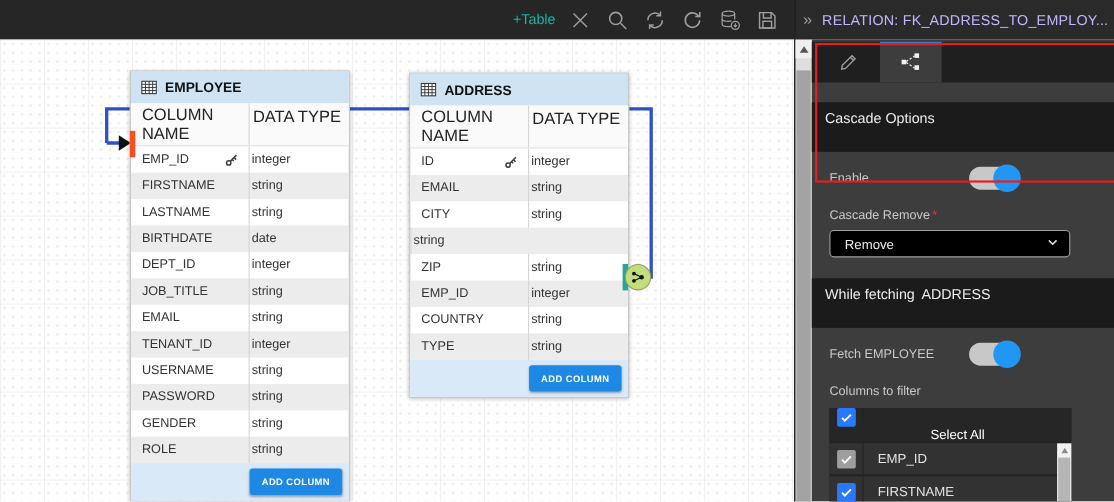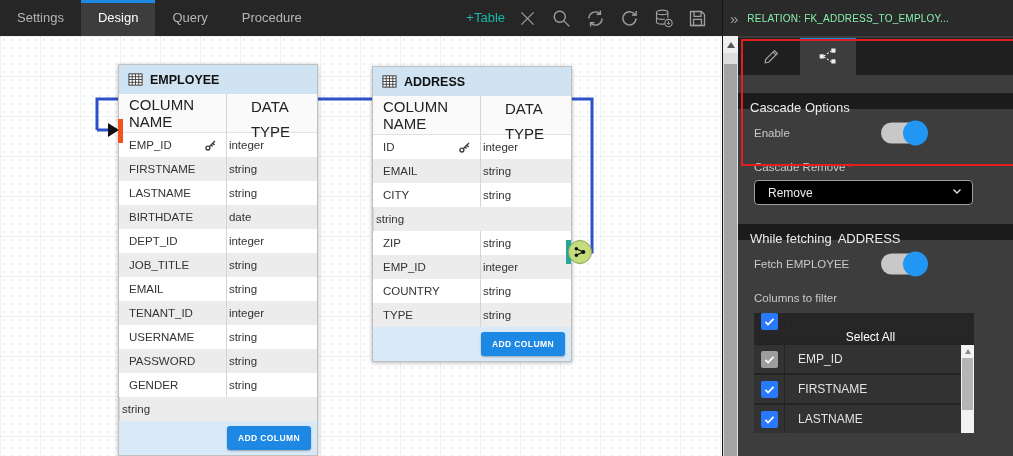--- a/index.html
+++ b/index.html
@@ -13,40 +13,40 @@
   .tab { padding:0 17px; line-height:36px; font-size:13px; color:#b5b5b5; cursor:pointer; }
   .tab.active { background:#3d3d3d; color:#fff; box-shadow:inset 0 3px 0 var(--accent,#1e88e5); }
   #add-table { margin-left:auto; line-height:36px; font-size:13px; color:#14b8a6; padding:0 12px; }
   #toolbar-icons { display:flex; align-items:center; gap:13px; padding-right:14px; }
   .tbicon { width:21px; height:21px; color:#9e9e9e; display:inline-flex; }
   .tbicon svg { width:100%; height:100%; }
 
   #toolbar-right { width:291px; height:36px; background:#2a2a2a; border-left:1px solid #151515;
     display:flex; align-items:center; }
   #collapse-arrows { color:#9e9e9e; font-size:15px; padding:0 9px 0 7px; cursor:pointer; }
-  #panel-title { font-size:10px; color:#86efac; white-space:nowrap; overflow:hidden; letter-spacing:.2px; }
+  #panel-title { font-size:13px; color:#c4b5fd; white-space:nowrap; overflow:hidden; letter-spacing:.2px; }
 
   
   #canvas { position:absolute; top:36px; left:0; width:722px; height:420px;
     background:
       linear-gradient(to right, rgba(60,70,80,.08) 1px, transparent 1px),
       linear-gradient(to bottom, rgba(60,70,80,.08) 1px, transparent 1px),
       radial-gradient(circle, rgba(60,70,80,.10) 1px, transparent 1.3px);
     background-size:40px 40px, 40px 40px, 8px 8px; background-color:#fff; }
   #relation-svg { position:absolute; top:0; left:0; z-index:1; }
 
   .db-table { position:absolute; z-index:2; width:200px; background:#fff;
     border:1px solid #c0c0c0; box-shadow:0 1px 4px rgba(0,0,0,.28); font-size:11.5px; color:#333; }
   .db-header { height:29px; background:var(--tblhead,#cfe3f3); display:flex; align-items:center;
     gap:7px; padding-left:9px; font-weight:bold; font-size:12.5px; color:#111; }
   .db-header svg { width:15px; height:15px; }
   .db-colhead { display:flex; height:39px; align-items:center; background:#fafafa;
     border-bottom:1px solid #e2e2e2; font-weight:normal; font-size:15px; color:#222; }
   .db-colhead .c1 { width:54%; padding-left:10px; }
-  .db-colhead .c2 { width:46%; padding-left:24px; border-left:1px solid #d5d5d5; align-self:stretch; line-height:25px; }
+  .db-colhead .c2 { width:46%; padding-left:3px; border-left:1px solid #d5d5d5; align-self:stretch; line-height:25px; }
   .db-row { display:flex; height:24px; align-items:stretch; position:relative; }
   .db-row:nth-child(even) { background:#ececec; }
   .cell-name { width:54%; display:flex; align-items:center; justify-content:space-between; padding:0 9px 0 10px; }
   .cell-type { width:46%; display:flex; align-items:center; padding-left:2px; border-left:1px solid #d5d5d5;text-align:right; }
   .key-icon { width:13px; height:13px; display:inline-flex; }
   .db-footer { height:34px; background:var(--tblfoot,#d9e9f7); position:relative; }
   .add-col-btn { position:absolute; right:6px; top:5px; height:24px; padding:0 11px;
     background:var(--accent,#1e88e5); color:#fff; border:none; border-radius:3px;
     font-size:8.5px; font-weight:bold; letter-spacing:.4px; font-family:inherit; cursor:pointer;
     box-shadow:0 1px 2px rgba(0,0,0,.3); }
@@ -68,21 +68,21 @@
   #panel-scrollbar .thumb { position:absolute; top:28px; bottom:0; left:1px; right:1px; background:#a3a3a3; }
 
   #panel-content { margin-left:15px; width:276px; height:420px; position:relative; }
   #ptabs { margin-top:2px; height:37px; background:#1f1f1f; display:flex; padding-left:6px; }
   .ptab { width:56px; display:flex; align-items:center; justify-content:center;
     border-top:3px solid transparent; color:#9e9e9e; cursor:pointer; }
   .ptab svg { width:20px; height:20px; }
   .ptab.active { background:#3d3d3d; border-top:3px solid var(--accent,#1e88e5); color:#f0f0f0; }
   .tab-gap { height:18px; }
 
-  .sec-header { height:16px; background:#1b1b1b; color:#ececec; font-size:13px;
+  .sec-header { height:45px; background:#1b1b1b; color:#ececec; font-size:13px;
     line-height:30px; padding-left:12px; }
   .sec-header .tbl-ref { margin-left:6px; }
 
   .control-row { position:relative; height:48px; }
   .ctl-label { position:absolute; left:16px; top:50%; transform:translateY(-50%);
     font-size:11.5px; color:#c9c9c9; }
   .toggle { position:absolute; left:143px; top:50%; transform:translateY(-50%);
     width:45px; height:21px; border-radius:11px; background:#c8c8c8; cursor:pointer; }
   .toggle .knob { position:absolute; top:-2px; width:25px; height:25px; border-radius:50%;
     background:#9e9e9e; left:-2px; }
@@ -116,26 +116,20 @@
   #annotation-rect { position:absolute; left:3px; top:1px; width:277px; height:127px;
     border:2px solid var(--annot,#e41e1e); z-index:50; pointer-events:none; }
 </style>
 </head>
 <body>
 
 <div id="app">
 
   <div id="toolbar">
     <div id="toolbar-left">
-      <div id="toolbar-tabs" style="display: flex;">
-          <div class="tab">Settings</div>
-          <div class="tab active">Design</div>
-          <div class="tab">Query</div>
-          <div class="tab">Procedure</div>
-        </div>
       <div id="add-table">+Table</div>
       <div id="toolbar-icons">
           <span class="tbicon">
             <svg viewBox="0 0 24 24" fill="none" stroke="currentColor" stroke-width="1.5">
               <path d="M5 5l14 14M19 5L5 19"></path>
             </svg>
           </span>
           <span class="tbicon">
             <svg viewBox="0 0 24 24" fill="none" stroke="currentColor" stroke-width="1.6">
               <circle cx="10" cy="10" r="6.3"></circle>
@@ -290,20 +284,23 @@
             </div>
             <div class="db-row">
               <div class="cell-name">
                 <span>GENDER</span>
               </div>
               <div class="cell-type">
                 <span>string</span>
               </div>
             </div>
             <div class="db-row">
+              <div class="cell-name">
+                <span>ROLE</span>
+              </div>
               <div class="cell-type">
                 <span>string</span>
               </div>
             </div>
           </div>
           <div class="db-footer">
             <button class="add-col-btn">ADD COLUMN</button>
           </div>
         </div>
         <div class="db-table" style="left: 372px; top: 30px;">

